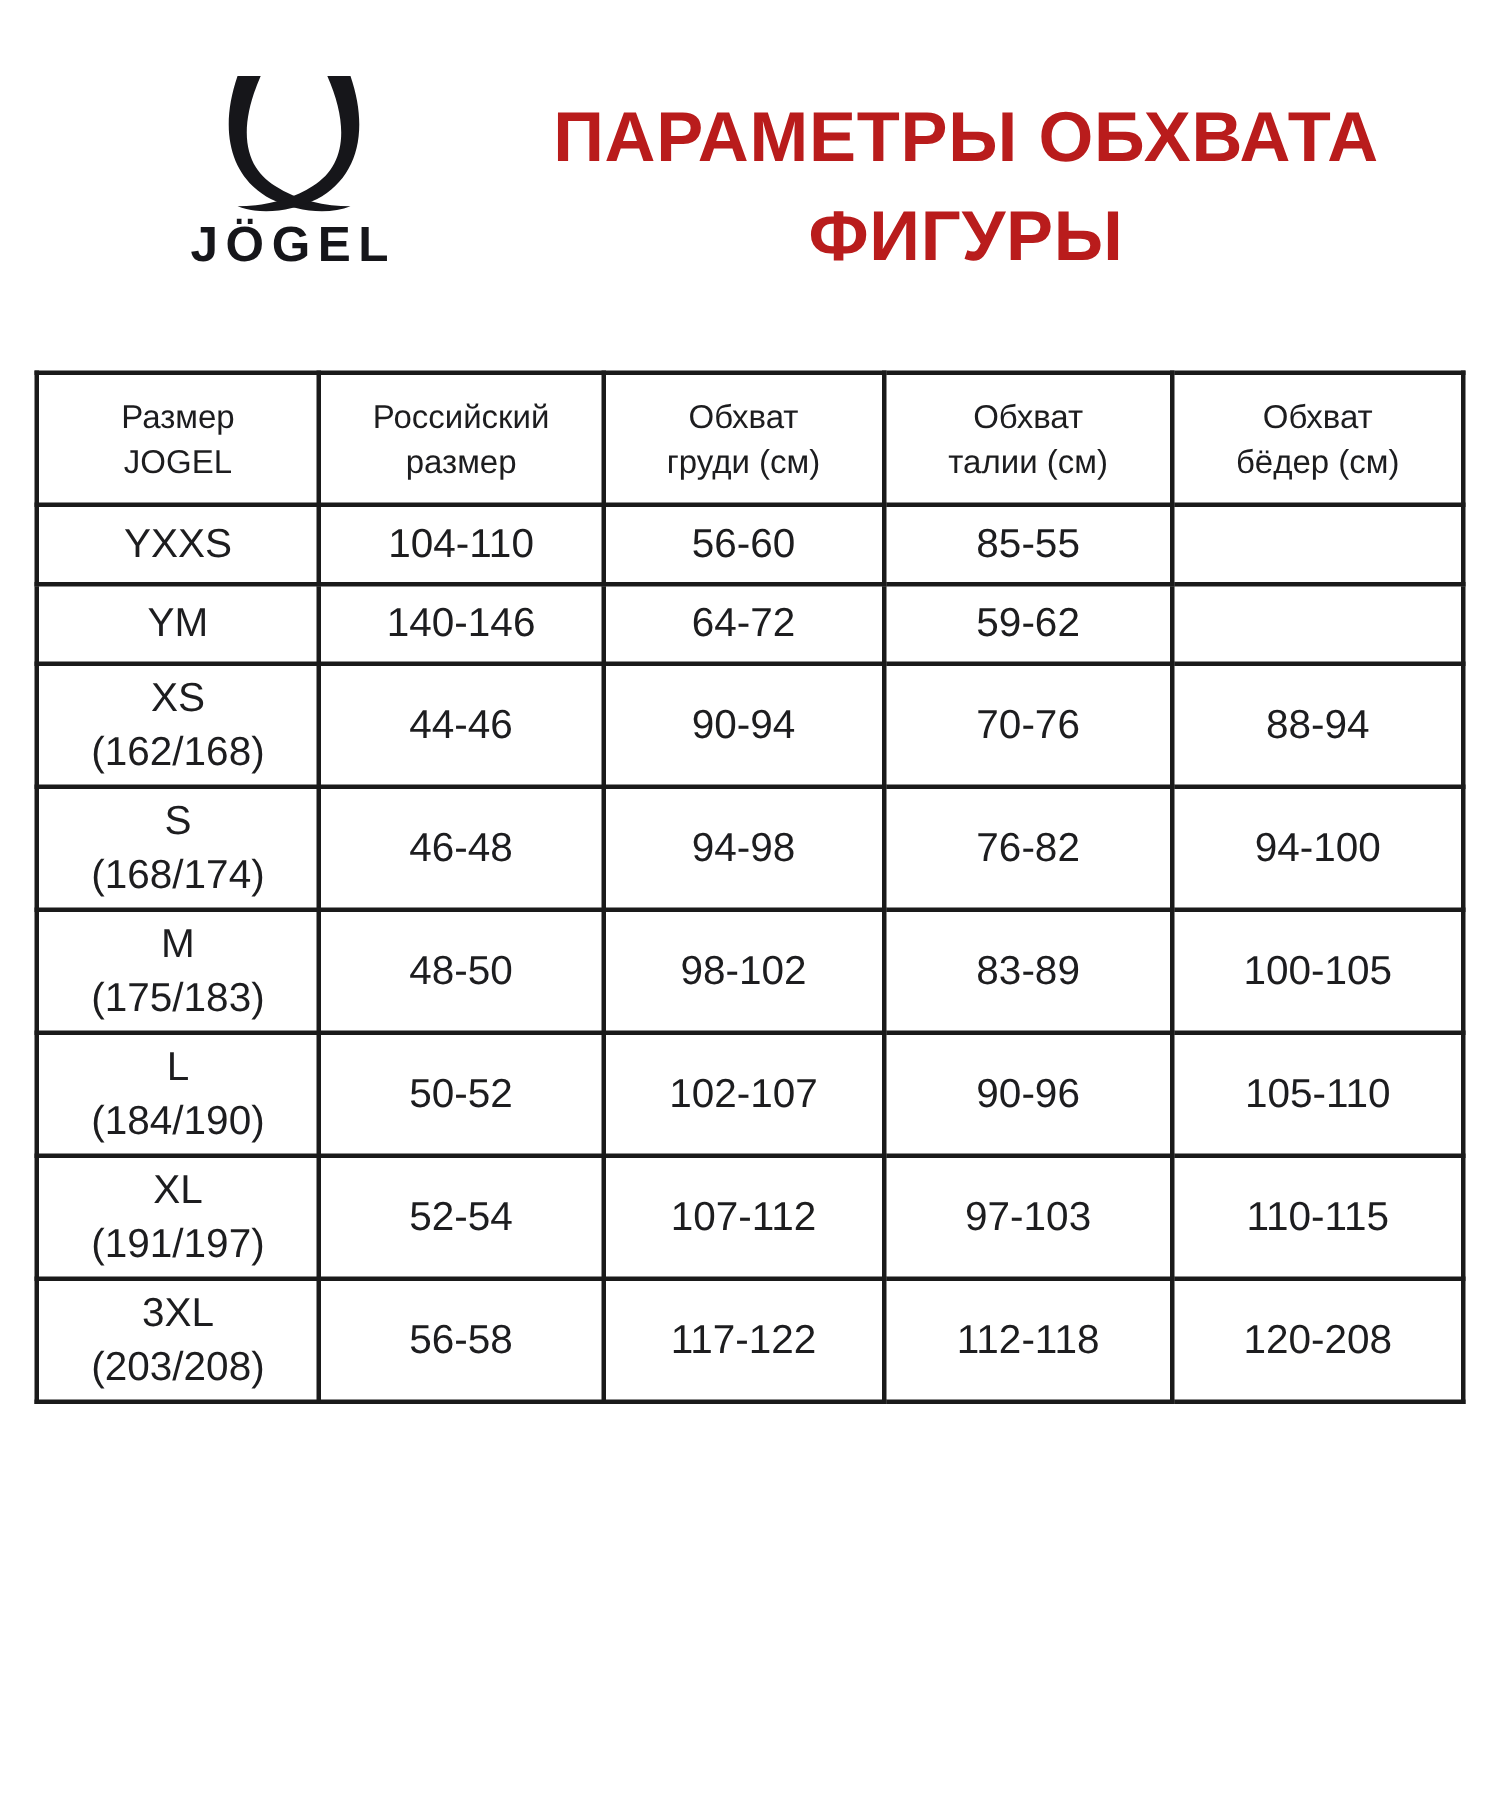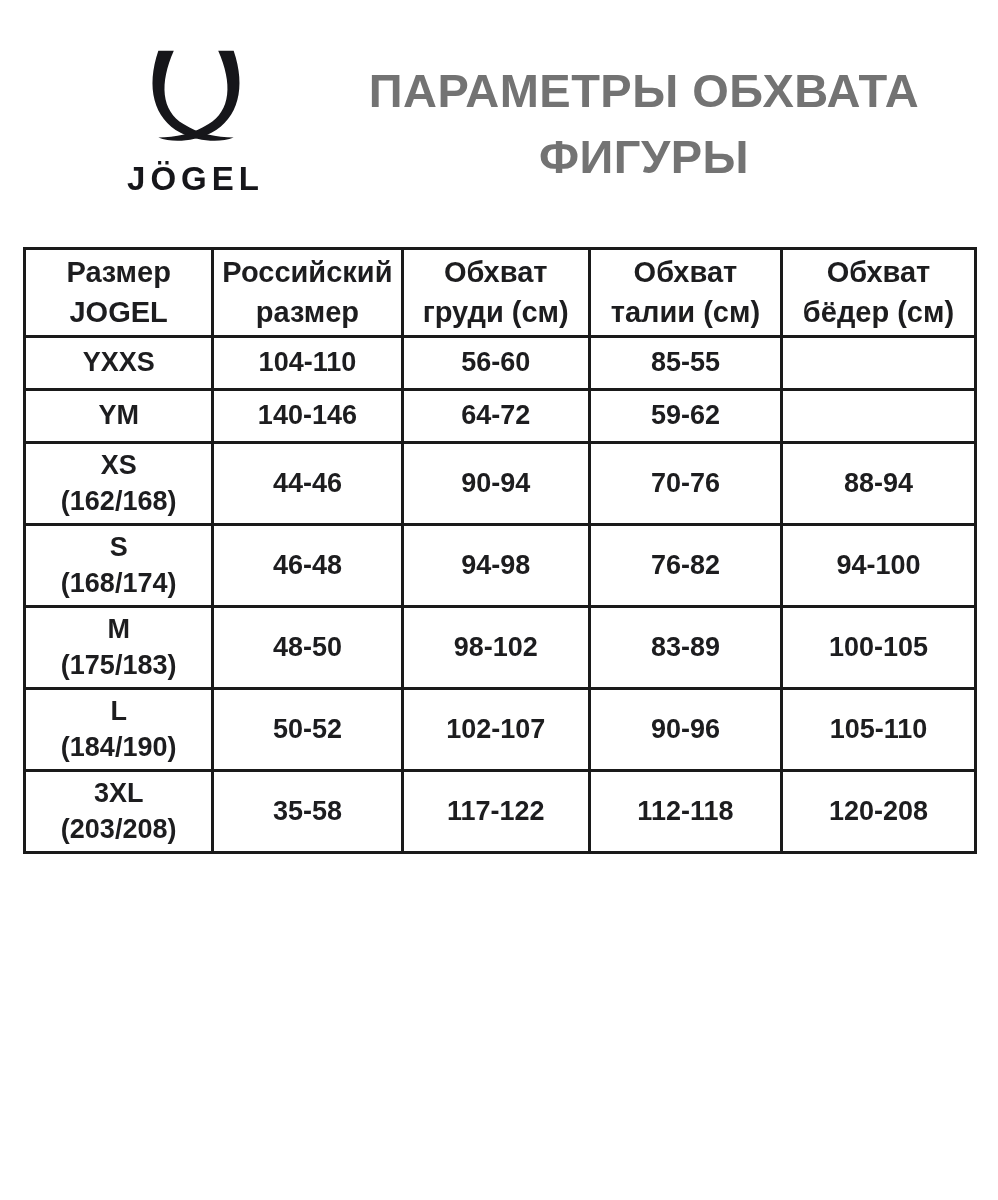--- a/index.html
+++ b/index.html
@@ -28,37 +28,37 @@
     left: 118px;
     top: 50px;
     width: 155px;
     text-align: center;
   }
   .logo svg {
     display: block;
     margin: 0 auto;
   }
   .logo-word {
-    margin-top: 16px;
+    margin-top: 0;
     font-size: 33px;
     font-weight: 700;
     letter-spacing: 5px;
     color: #16161a;
     white-space: nowrap;
   }
   .title {
     position: absolute;
     left: 300px;
     right: 10px;
     top: 58px;
     text-align: center;
     font-size: 47px;
     line-height: 1.4;
     font-weight: 700;
-    color: #737373;
+    color: #b91c1c;
     white-space: pre-line;
     letter-spacing: 0.5px;
   }
   
   .size-table {
     position: absolute;
     left: 23px;
     top: 247px;
     width: 954px;
     border-collapse: collapse;
@@ -66,28 +66,28 @@
     background: #ffffff;
   }
   .size-table th, .size-table td {
     border: 3px solid #1a1a1a;
     text-align: center;
     vertical-align: middle;
     padding: 0;
     white-space: pre-line;
   }
   .size-table th {
-    font-size: 29px;
-    font-weight: 700;
+    font-size: 22px;
+    font-weight: 400;
     line-height: 1.35;
     height: 85px;
   }
   .size-table td {
     font-size: 27px;
-    font-weight: 700;
+    font-weight: 400;
     line-height: 1.3;
   }
   tr.row-small td { height: 50px; }
   tr.row-tall  td { height: 79px; }
 </style>
 </head>
 <body>
 
 <div class="page">
 
@@ -168,23 +168,31 @@
       </tr>
       <tr class="row-tall">
         <td>L
 (184/190)</td>
         <td>50-52</td>
         <td>102-107</td>
         <td>90-96</td>
         <td>105-110</td>
       </tr>
       <tr class="row-tall">
+        <td>XL
+(191/197)</td>
+        <td>52-54</td>
+        <td>107-112</td>
+        <td>97-103</td>
+        <td>110-115</td>
+      </tr>
+      <tr class="row-tall">
         <td>3XL
 (203/208)</td>
-        <td>35-58</td>
+        <td>56-58</td>
         <td>117-122</td>
         <td>112-118</td>
         <td>120-208</td>
       </tr>
     </tbody>
   </table>
 
 </div>
 
 </body></html>

